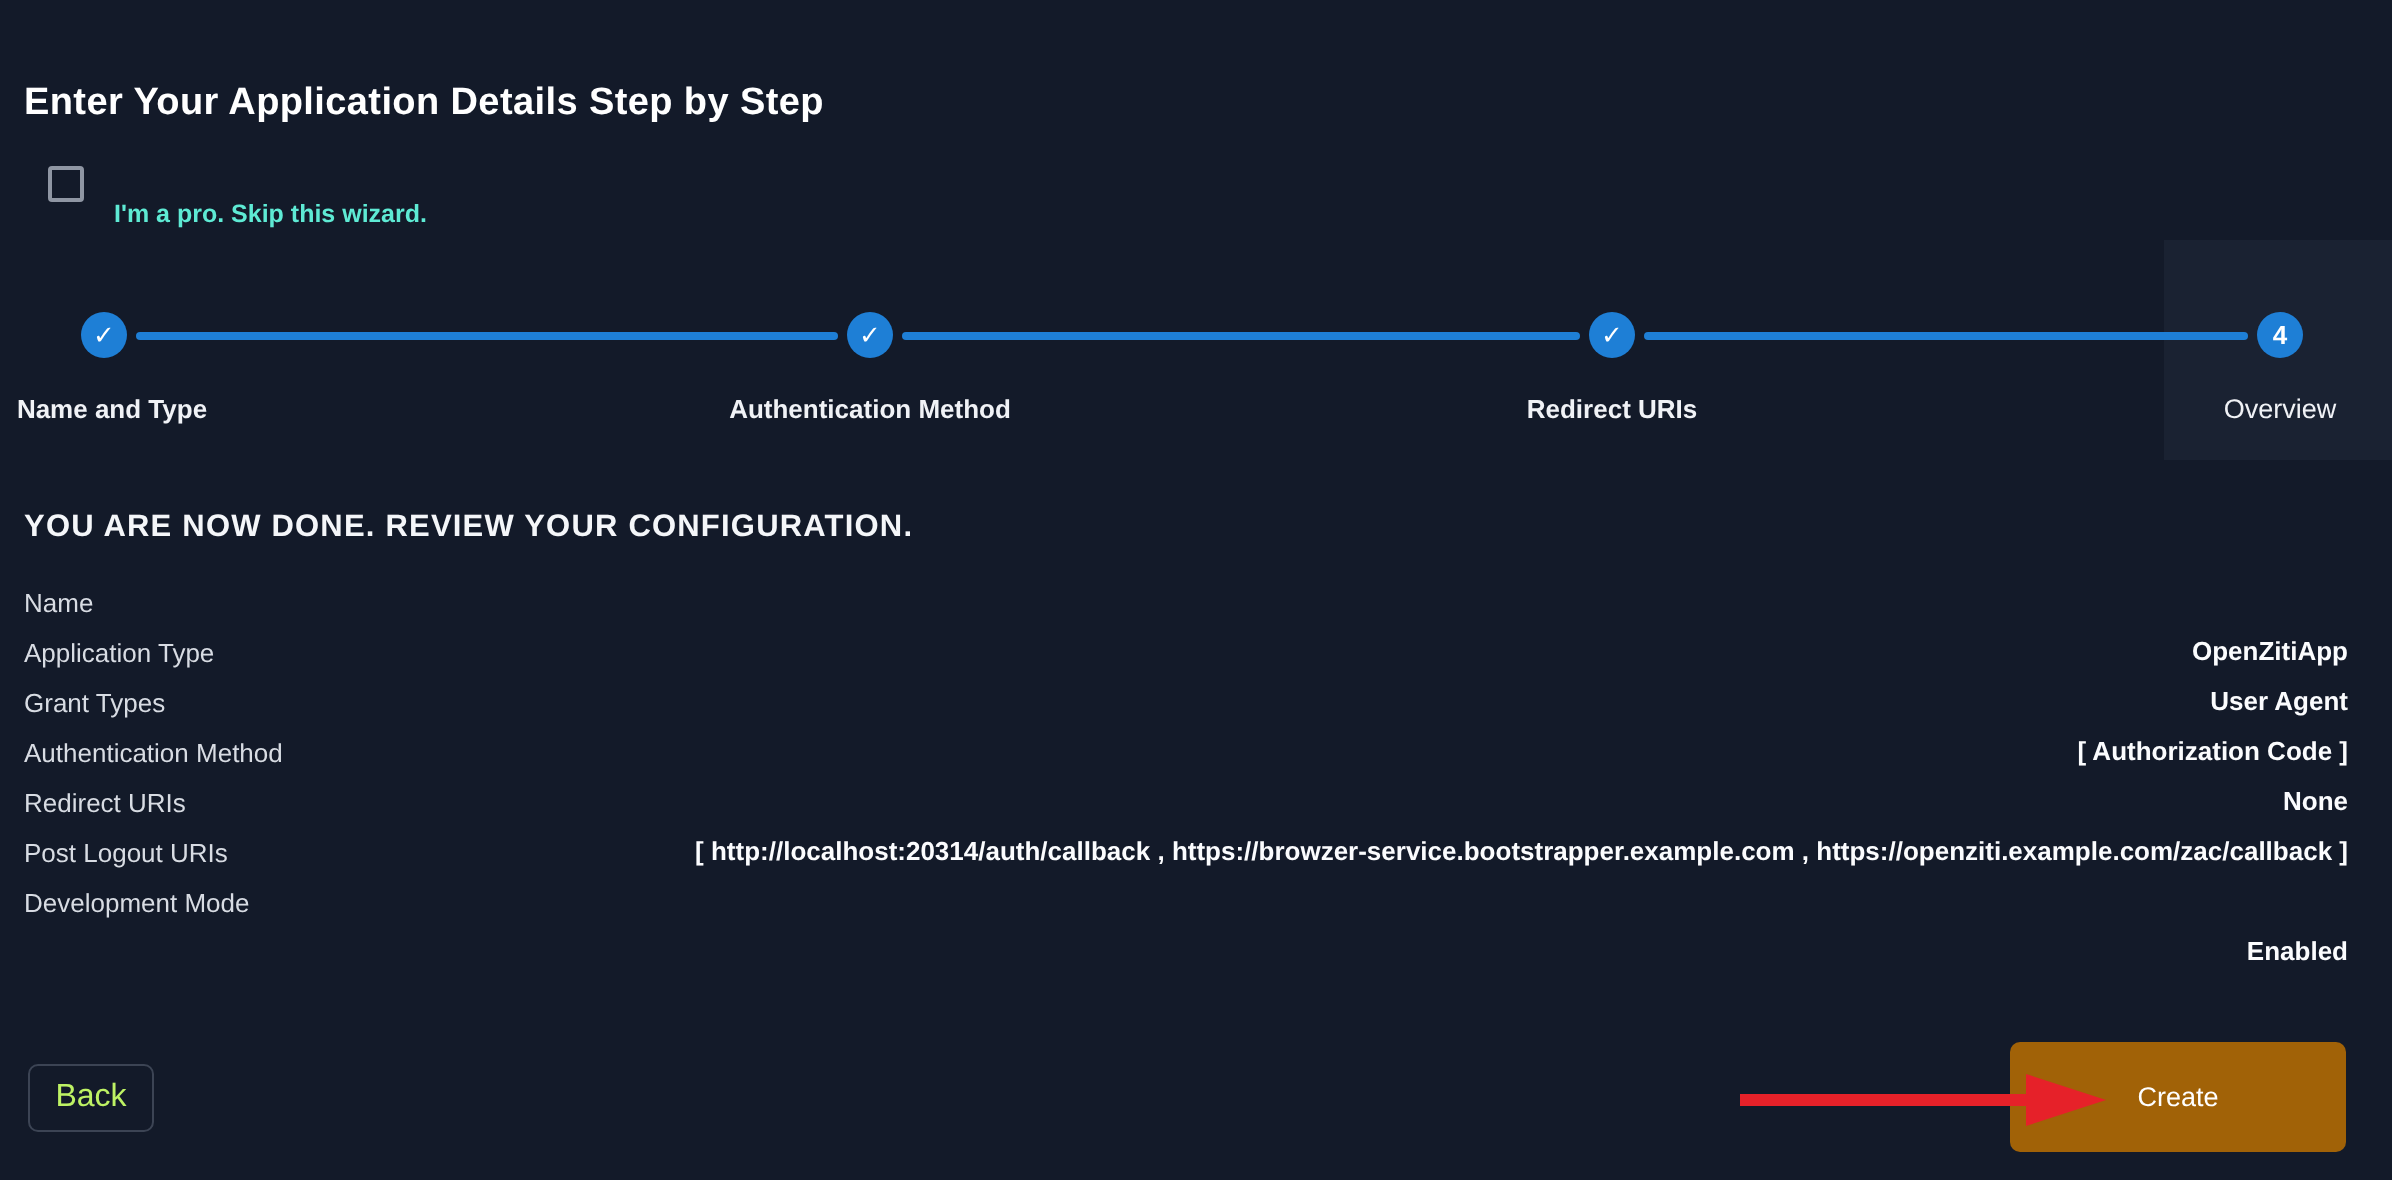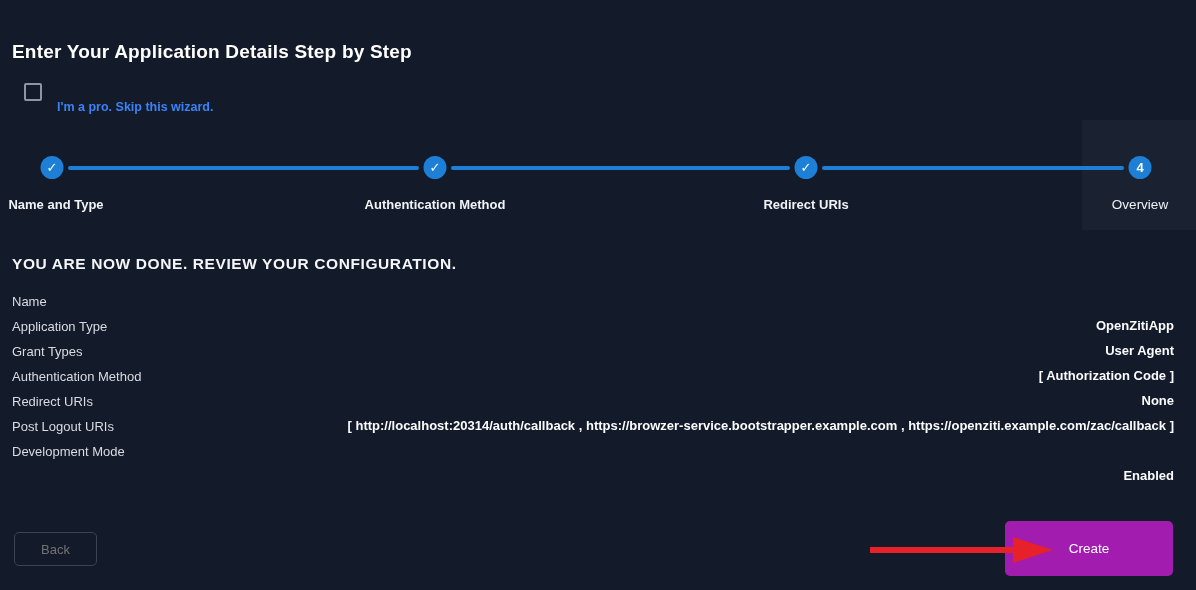--- a/index.html
+++ b/index.html
@@ -19,21 +19,21 @@
     letter-spacing: 0.2px;
     margin-top: 24px;
   }
 
   
   .skip-row { position: absolute; left: 24px; top: 69px; display: flex; align-items: center; }
   .checkbox {
     width: 18px; height: 18px; border: 2px solid #8f96a3; border-radius: 2px;
     background: transparent; cursor: pointer; flex: 0 0 auto;
   }
-  .skip-label { margin-left: 15px; font-size: 12.5px; font-weight: bold; color: #3b82f6; margin-top: 31px; }
+  .skip-label { margin-left: 15px; font-size: 12.5px; font-weight: bold; color: #5eead4; margin-top: 31px; }
 
   
   .stepper { position: absolute; left: 0; top: 110px; width: 1196px; height: 125px; }
   .active-step-panel {
     position: absolute; left: 1082px; top: 10px; width: 114px; height: 110px;
     background: #1a2232;
   }
   .step-line {
     position: absolute; top: 56px; height: 4px; border-radius: 2px;
     background: #1e7fd6;
@@ -70,27 +70,27 @@
   .review-rows { position: absolute; left: 12px; top: 289px; width: 1162px; }
   .review-row {
     display: flex; justify-content: space-between; align-items: center;
     height: 25px; white-space: nowrap;
   }
   .review-label { font-size: 13px; color: #d8dce3; }
   .review-value { font-size: 13px; font-weight: bold; color: #fbfcfe; text-align: right; margin-top: 48px; }
 
   
   .back-button {
-    position: absolute; left: 14px; top: 532px; width: 83px; height: 34px;
+    position: absolute; left: 14px; top: 532px; width: 63px; height: 34px;
     background: transparent; border: 1px solid #3c4454; border-radius: 5px;
-    color: #737373; font-size: 13px; font-family: inherit; cursor: pointer;
+    color: #bef264; font-size: 16px; font-family: inherit; cursor: pointer;
   }
   .create-button {
     position: absolute; left: 1005px; top: 521px; width: 168px; height: 55px;
-    background: #a21caf; border: none; border-radius: 5px;
+    background: #a16207; border: none; border-radius: 5px;
     color: #ffffff; font-size: 13.5px; font-family: inherit; cursor: pointer;
   }
   .annotation-arrow {
     position: absolute; left: 864px; top: 534px; width: 196px; height: 32px;
     pointer-events: none;
   }
 </style>
 </head>
 <body>
 

